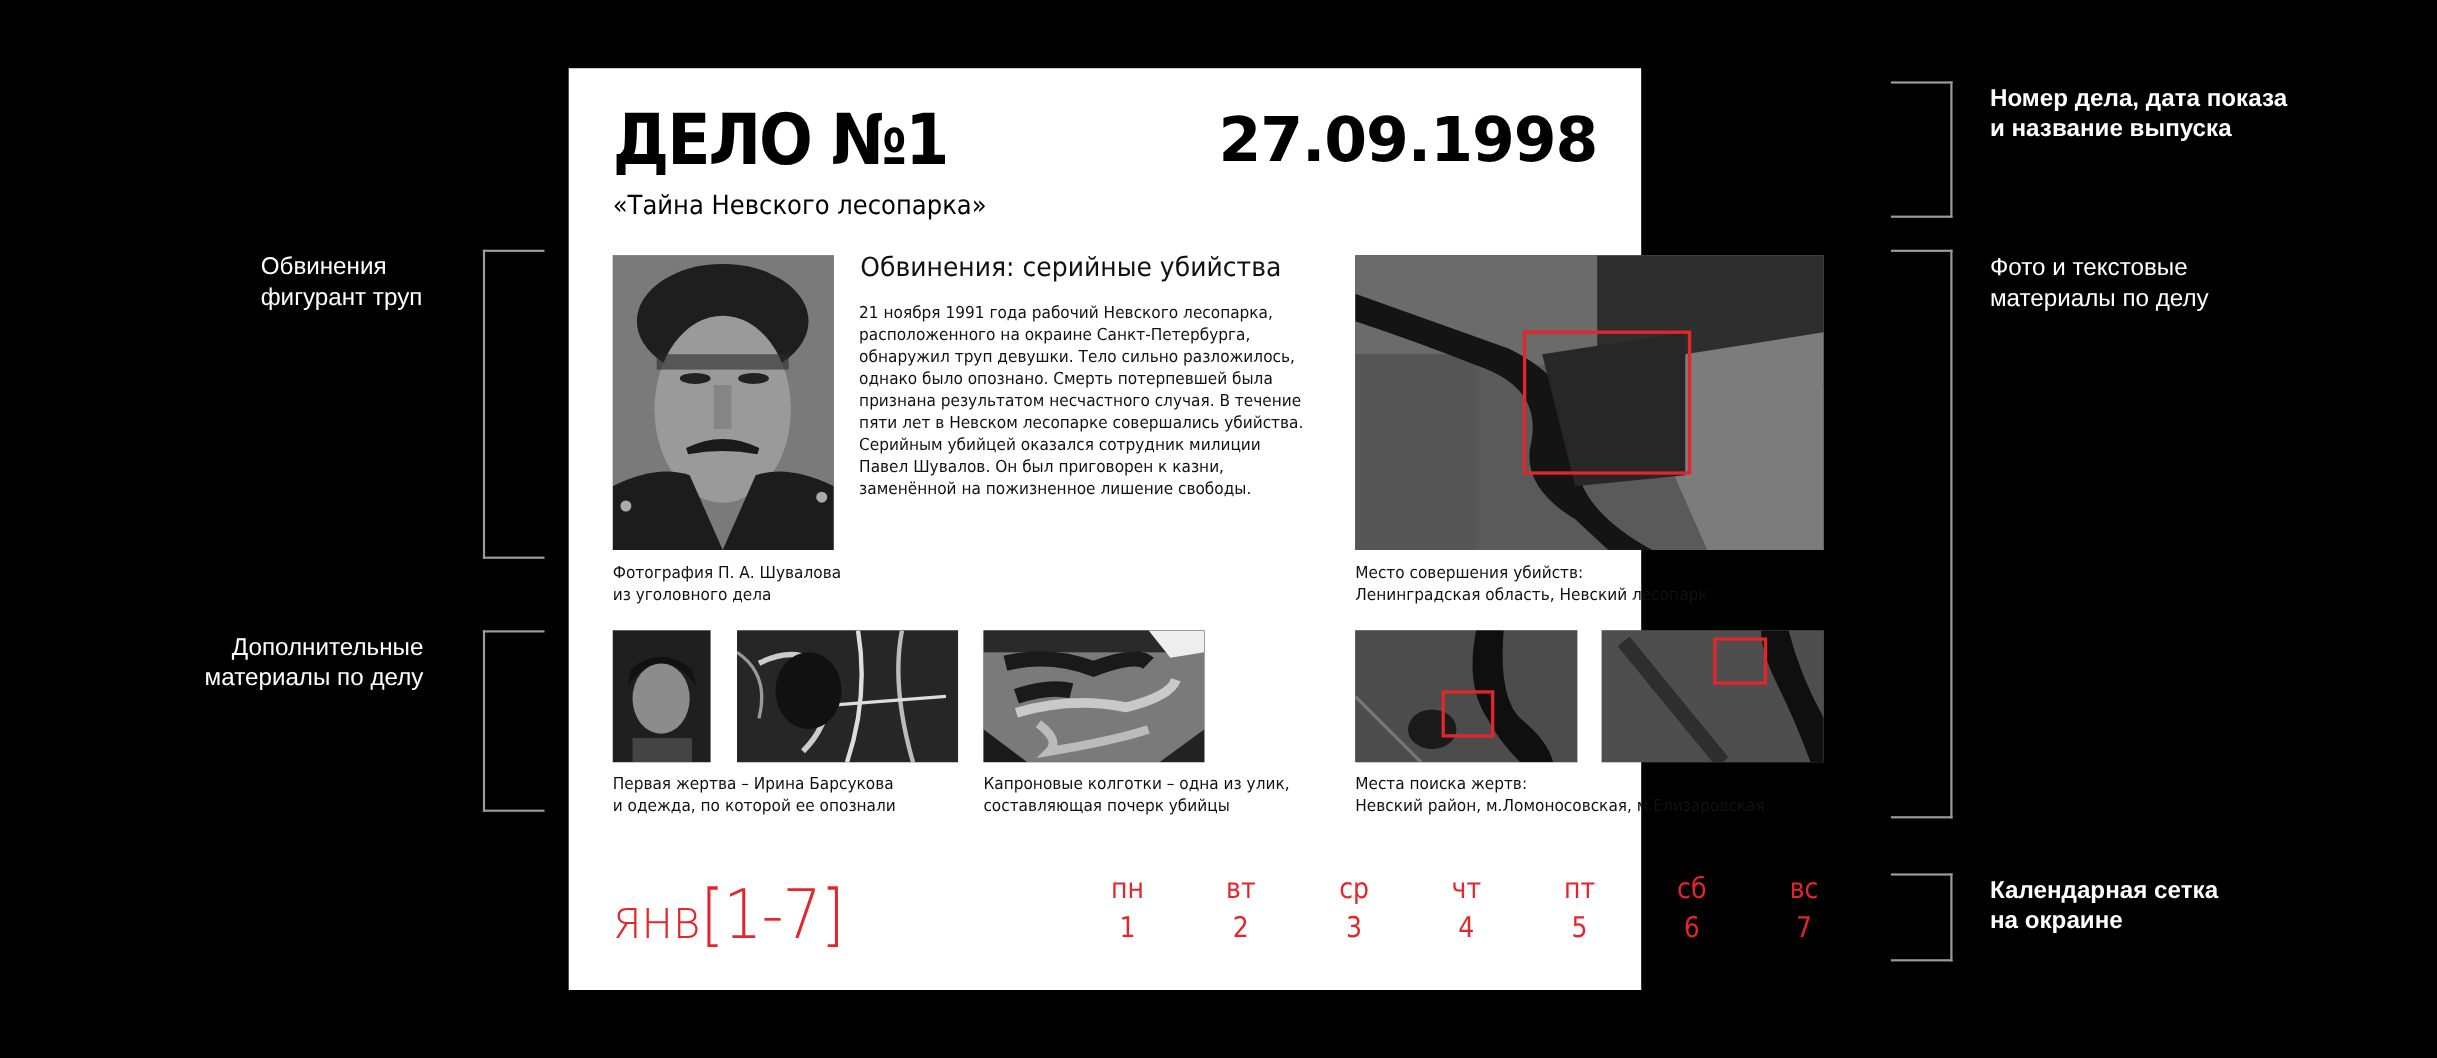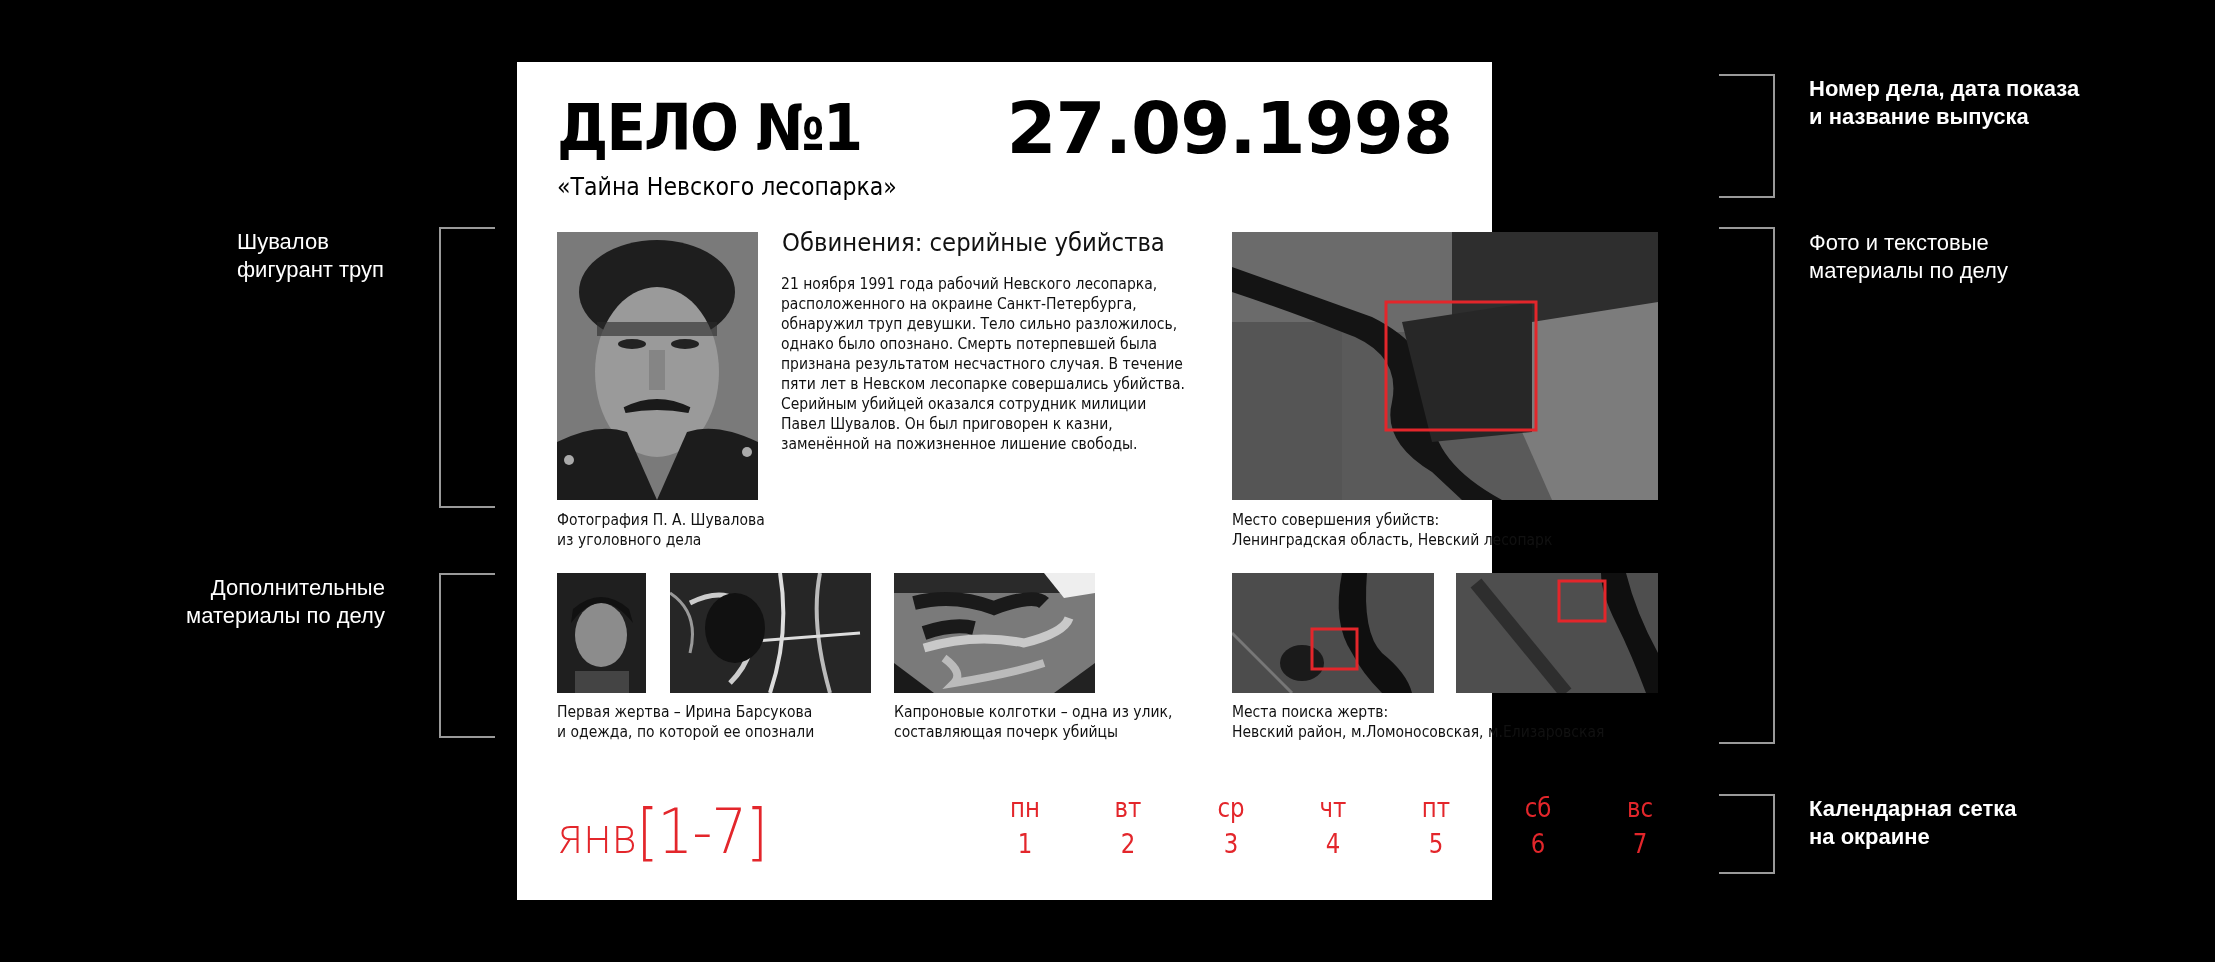--- a/index.html
+++ b/index.html
@@ -9,40 +9,40 @@
   .annot { position: absolute; color: #fff; font-family: "Liberation Sans", sans-serif; font-size: 22px; line-height: 28px; }
   .bracket { position: absolute; border: 2px solid #9a9a9a; }
   .bracket.left { border-right: none; }
   .bracket.right { border-left: none; }
 
   .card { position: absolute; left: 517px; top: 62px; width: 975px; height: 838px; background: #fff; }
   .abs { position: absolute; }
 
   .case-title { left: 40px; top: 30px; font-family: "DejaVu Sans", sans-serif; font-weight: bold; font-size: 64px; line-height: 72px; color: #000; letter-spacing: -2px; transform: scaleX(0.9); transform-origin: left; }
   .case-subtitle { left: 40px; top: 110px; font-family: "DejaVu Sans", sans-serif; font-size: 24px; line-height: 30px; color: #000; transform: scaleX(0.92); transform-origin: left; }
-  .air-date { right: 40px; top: 30px; font-family: "DejaVu Sans", sans-serif; font-weight: bold; font-size: 72px; line-height: 72px; color: #000; letter-spacing: -1px; }
+  .air-date { right: 40px; top: 30px; font-family: "DejaVu Sans", sans-serif; font-weight: bold; font-size: 56px; line-height: 72px; color: #000; letter-spacing: -1px; }
 
   .charges-title { left: 265px; top: 166px; font-family: "DejaVu Sans", sans-serif; font-size: 24px; line-height: 30px; color: #111; transform: scaleX(0.95); transform-origin: left; }
   .charges-body { left: 264px; top: 212px; width: 440px; font-family: "DejaVu Sans", sans-serif; font-size: 15px; line-height: 20px; color: #111; transform: scaleX(0.93); transform-origin: left; }
   .charges-body p { white-space: nowrap; }
 
   .caption { font-family: "DejaVu Sans", sans-serif; font-size: 15px; line-height: 20px; color: #111; white-space: nowrap; transform: scaleX(0.93); transform-origin: left; }
 
   .photo { position: absolute; overflow: hidden; background: #555; }
   .photo svg { width: 100%; height: 100%; display: block; }
 
   .cal-month { left: 40px; top: 740px; font-family: "DejaVu Sans", sans-serif; font-size: 50px; line-height: 60px; font-weight: 200; color: #e3262b; letter-spacing: -1px; transform: scaleX(0.9); transform-origin: left; }
   .cal-month .rng { font-size: 62px; }
   .cal-day { position: absolute; top: 728px; width: 60px; text-align: center; color: #e3262b; font-family: "DejaVu Sans", sans-serif; font-size: 26px; line-height: 36px; transform: scaleX(0.88); }
 </style>
 </head>
 <body>
 
 <div class="annot" style="left:237px; top:228px;">
-  <div>Шувалов</div>
+  <div>Обвинения</div>
   <div>фигурант труп</div>
 </div>
 <div class="bracket left" style="left:439px; top:227px; width:56px; height:281px;"></div>
 
 <div class="annot" style="left:186px; top:574px;text-align:right;">
   <div>Дополнительные</div>
   <div>материалы по делу</div>
 </div>
 <div class="bracket left" style="left:439px; top:573px; width:56px; height:165px;"></div>
 

